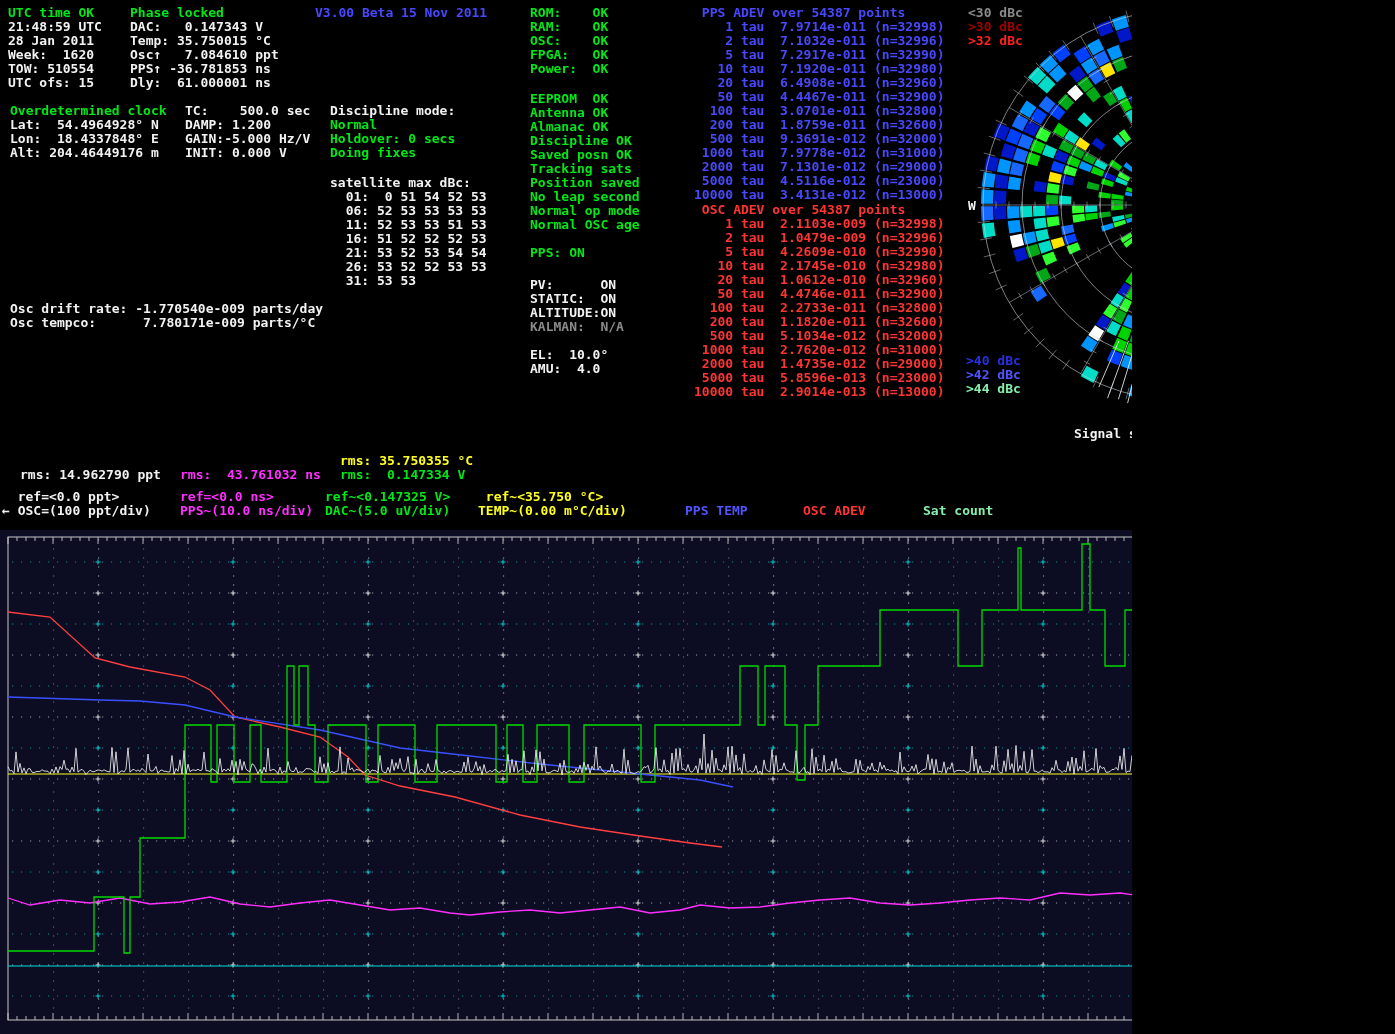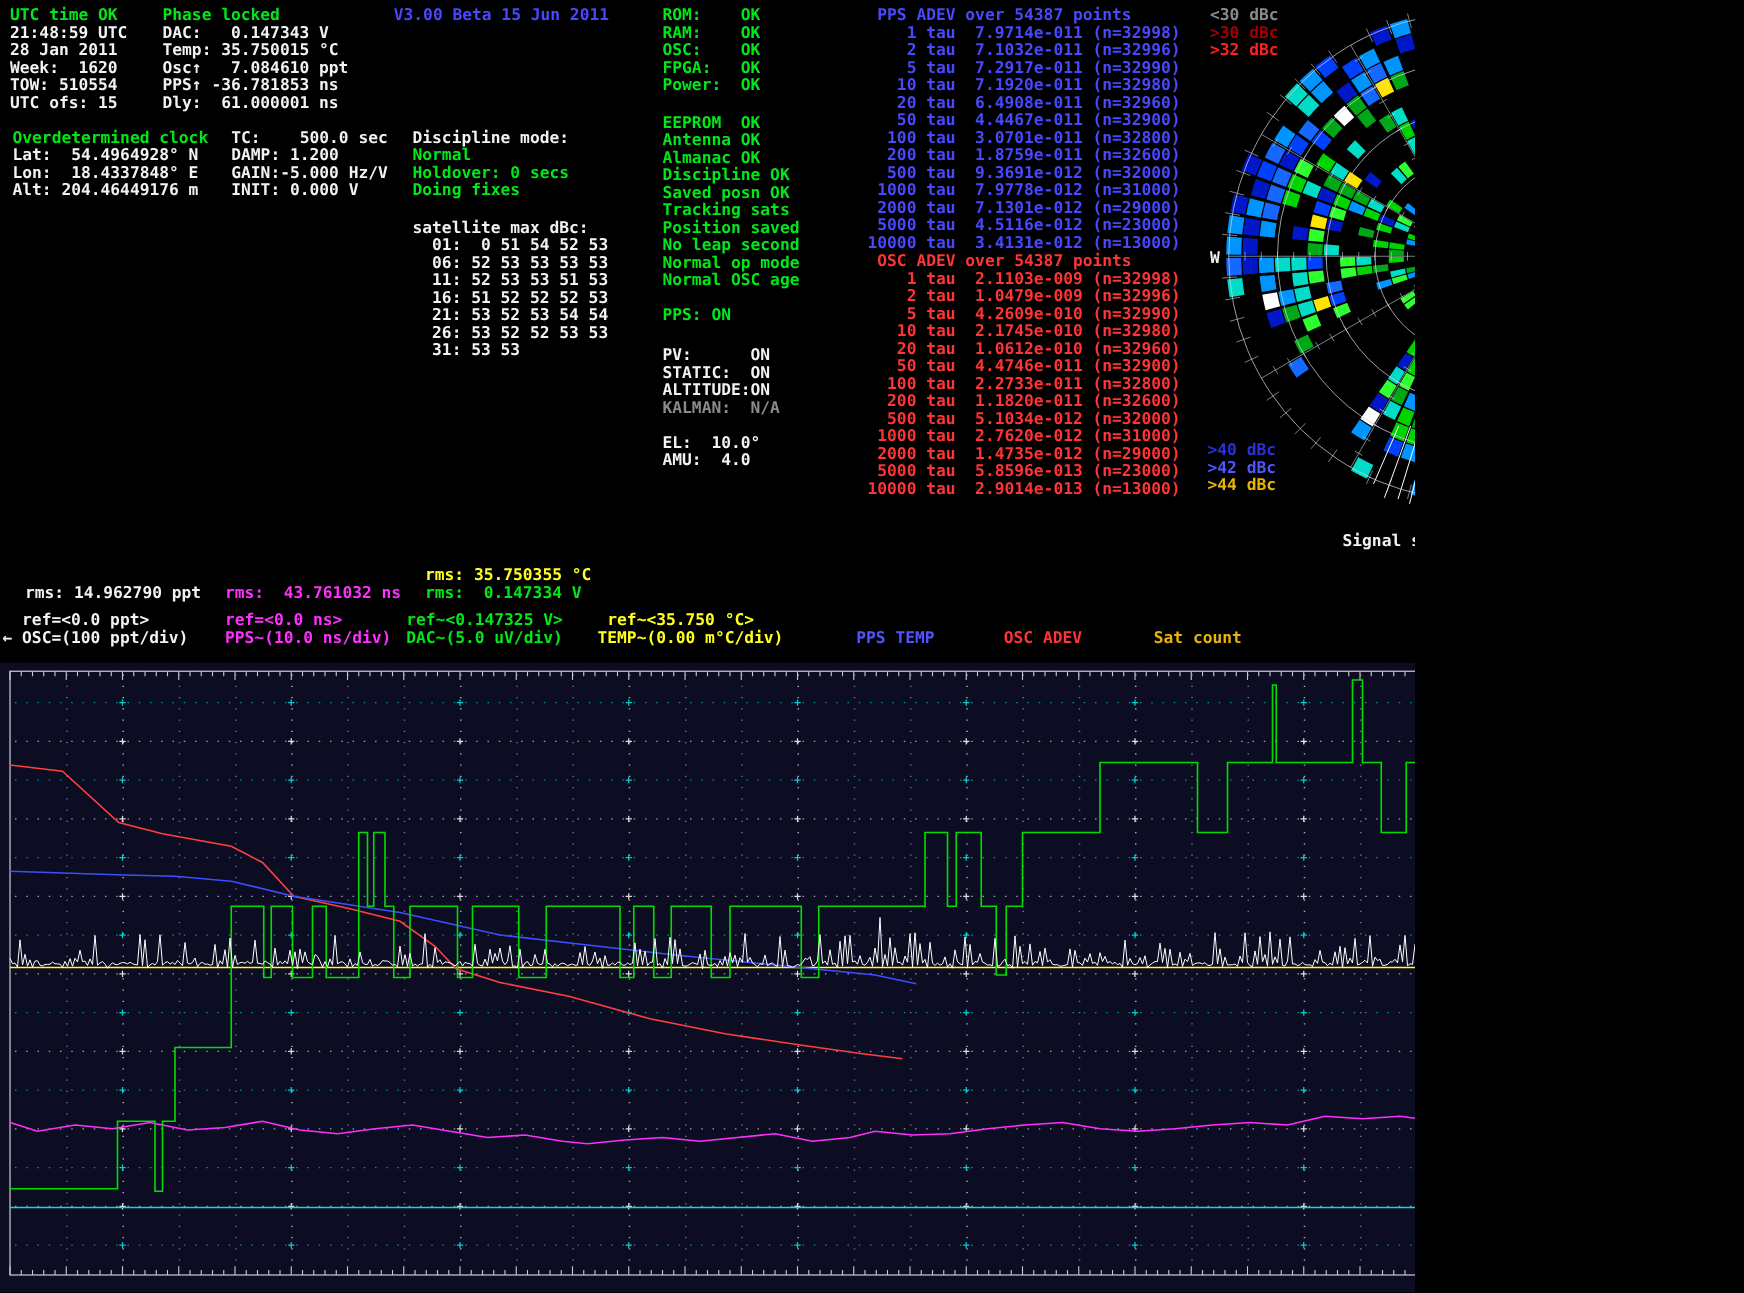--- a/index.html
+++ b/index.html
@@ -1,20 +1,20 @@
 <!DOCTYPE html>
 <html><head>
 <meta charset="utf-8">
 <style>
   html,body{margin:0;padding:0;background:#000;}
   #screen{position:relative;width:1132px;height:1034px;background:#000;overflow:hidden;
           font-family:"DejaVu Sans Mono",monospace;}
   .t{position:absolute;white-space:pre;font:bold 13px/14px "DejaVu Sans Mono",monospace;}
   .white{color:#f2f2f2}.green{color:#00e818}.blue{color:#4848ff}.red{color:#ff3434}
-  .magenta{color:#ff30ff}.yellow{color:#ffff20}.cyan{color:#eab308}.gray{color:#8a8a8a}
+  .magenta{color:#ff30ff}.yellow{color:#ffff20}.cyan{color:#86efac}.gray{color:#8a8a8a}
   .dred{color:#a00000}.bred{color:#ff2020}.salmon{color:#ff6060}.olive{color:#9a9a00}
   .dblue{color:#2830e0}.mblue{color:#5055ff}.dgreen{color:#00a000}.bgreen{color:#84cc16}
   .lgray{color:#d8d8d8}
   #plot-area{position:absolute;left:0;top:530px;width:1395px;height:504px;}
   #polar-area{position:absolute;left:965px;top:0;width:430px;height:422px;}
 </style>
 </head>
 <body>
 
 <div id="screen">
@@ -26,21 +26,21 @@
 TOW: 510554
 UTC ofs: 15</div>
 
   <div class="t green" style="left:130px;top:6px">Phase locked</div>
   <div class="t white" style="left:130px;top:20px">DAC:   0.147343 V
 Temp: 35.750015 °C
 Osc↑   7.084610 ppt
 PPS↑ -36.781853 ns
 Dly:  61.000001 ns</div>
 
-  <div class="t blue" style="left:315px;top:6px">V3.00 Beta 15 Jun 2011</div>
+  <div class="t blue" style="left:315px;top:6px">V3.00 Beta 15 Nov 2011</div>
 
   <div class="t green" style="left:530px;top:6px">ROM:    OK
 RAM:    OK
 OSC:    OK
 FPGA:   OK
 Power:  OK</div>
   <div class="t green" style="left:530px;top:92px">EEPROM  OK
 Antenna OK
 Almanac OK
 Discipline OK
@@ -74,20 +74,22 @@
 Doing fixes</div>
 
   <div class="t white" style="left:330px;top:176px">satellite max dBc:</div>
   <div class="t white" style="left:330px;top:190px">  01:  0 51 54 52 53
   06: 52 53 53 53 53
   11: 52 53 53 51 53
   16: 51 52 52 52 53
   21: 53 52 53 54 54
   26: 53 52 52 53 53
   31: 53 53</div>
+  <div class="t white" style="left:10px;top:302px">Osc drift rate: -1.770540e-009 parts/day
+Osc tempco:      7.780171e-009 parts/°C</div>
 
   <div class="t blue" style="left:694px;top:6px"> PPS ADEV over 54387 points</div>
   <div class="t blue" style="left:694px;top:20px">    1 tau  7.9714e-011 (n=32998)
     2 tau  7.1032e-011 (n=32996)
     5 tau  7.2917e-011 (n=32990)
    10 tau  7.1920e-011 (n=32980)
    20 tau  6.4908e-011 (n=32960)
    50 tau  4.4467e-011 (n=32900)
   100 tau  3.0701e-011 (n=32800)
   200 tau  1.8759e-011 (n=32600)

